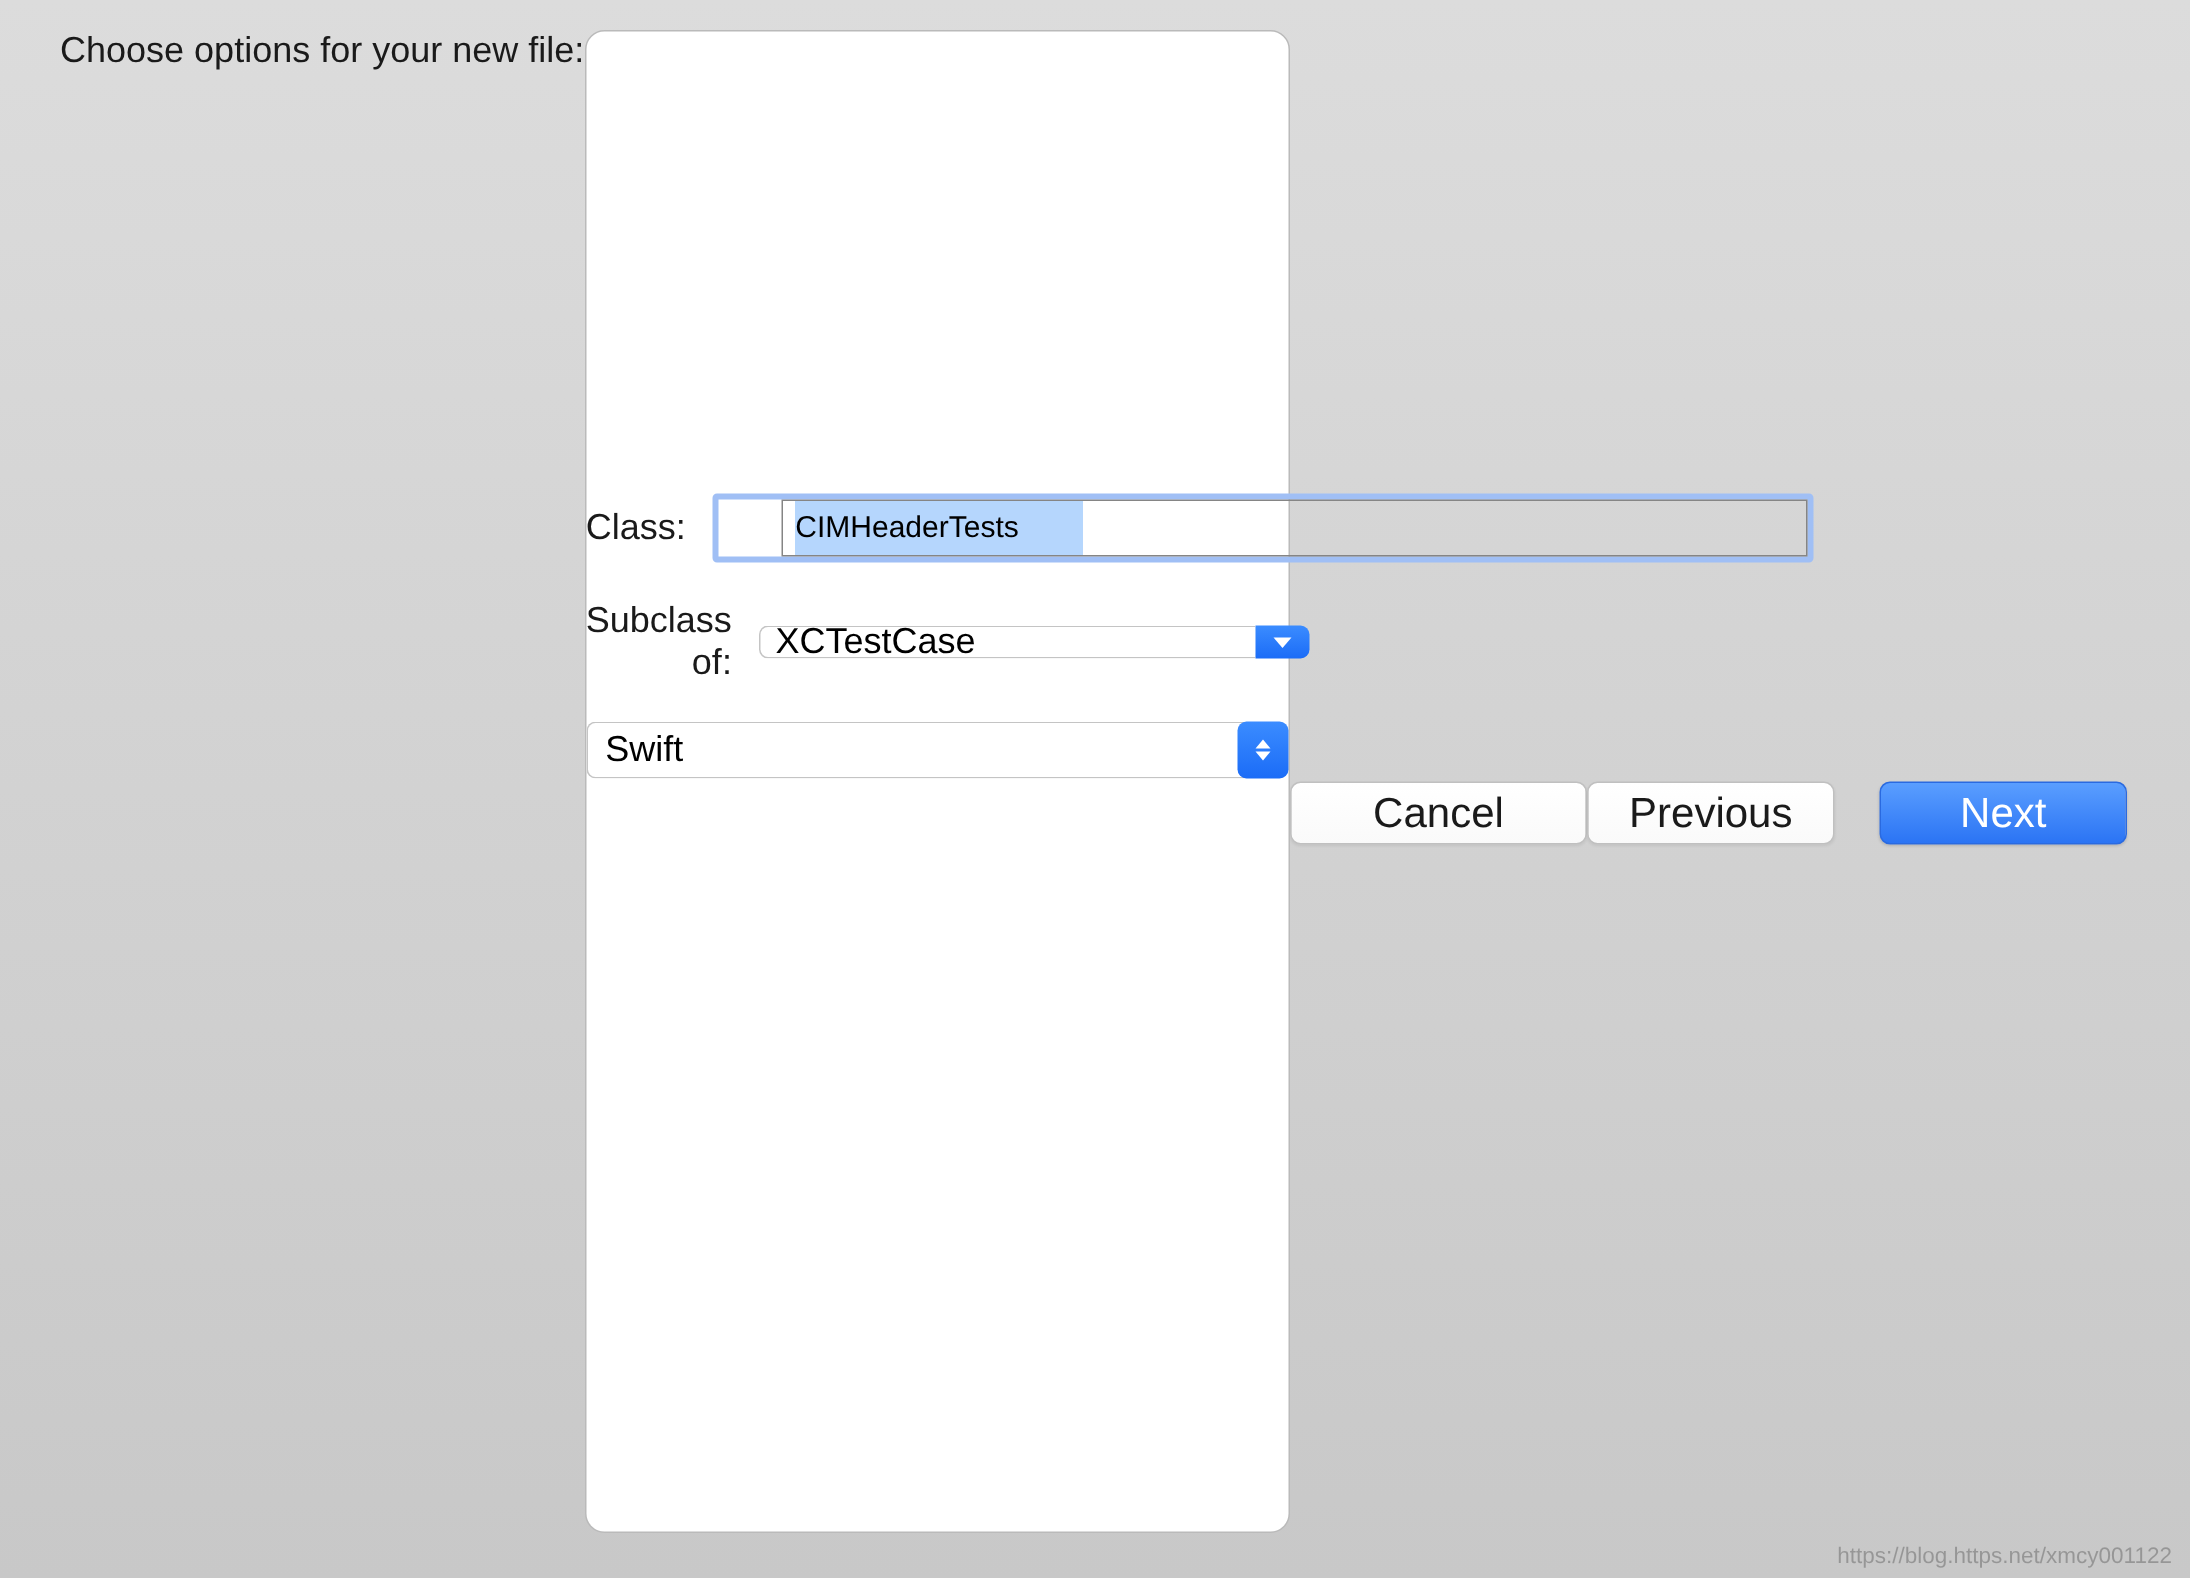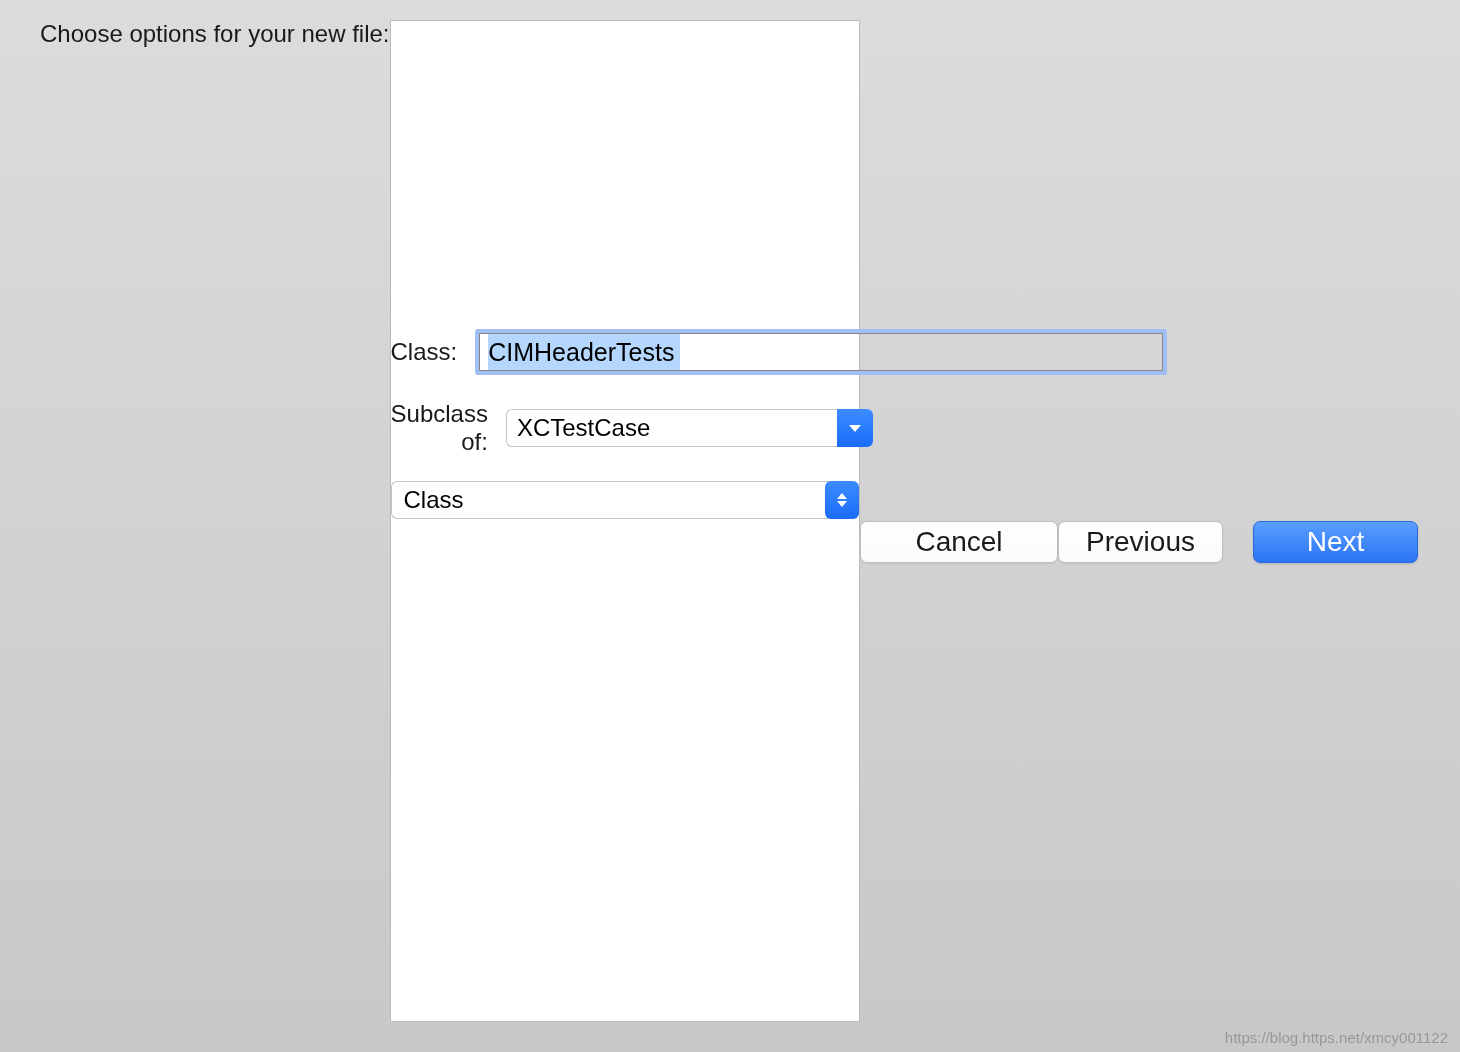--- a/index.html
+++ b/index.html
@@ -27,21 +27,21 @@
       font-size: 24px;
       color: #1a1a1a;
       font-weight: 400;
       margin-bottom: 18px;
       margin-left: -2px;
     }
     
     .content-panel {
       background: #ffffff;
       border: 1px solid #bababa;
-      border-radius: 1px;
+      border-radius: 13px;
       flex: 1;
       padding: 40px;
       position: relative;
     }
     
     .form-area {
       position: absolute;
       top: 308px;
       left: 0;
       right: 0;
@@ -68,35 +68,36 @@
       border: 4px solid #a0bff5;
       border-radius: 3px;
       padding: 0;
     }
     
     .text-input {
       width: 684px;
       height: 38px;
       border: 1px solid #b8b8b8;
       padding: 4px 8px;
-      font-size: 25px;
+      font-size: 20px;
       font-family: inherit;
       outline: none;
       background: #ffffff;
+      margin-left: 42px;
     }
     
     .input-focused-wrapper .text-input {
       border: 1px solid #858585;
       width: 684px;
     }
     
     .combo-wrapper {
       display: flex;
       width: 688px;
-      height: 38px;
+      height: 22px;
     }
     
     .combo-input {
       flex: 1;
       border: 1px solid #c4c4c4;
       border-right: none;
       border-radius: 6px 0 0 6px;
       padding: 4px 10px;
       font-size: 24px;
       font-family: inherit;
@@ -247,21 +248,21 @@
         <div class="combo-wrapper">
           <input type="text" class="combo-input" value="XCTestCase" style="">
           <button class="combo-button">
             <span class="chevron-down"></span>
           </button>
         </div>
       </div>
 
       <div class="form-row">
         <div class="select-wrapper">
-          <div class="select-display">Class</div>
+          <div class="select-display">Swift</div>
           <button class="select-button">
             <span class="chevron-up-sm"></span>
             <span class="chevron-down-sm"></span>
           </button>
         </div>
       </div>
 
     </div>
   </div>
 

